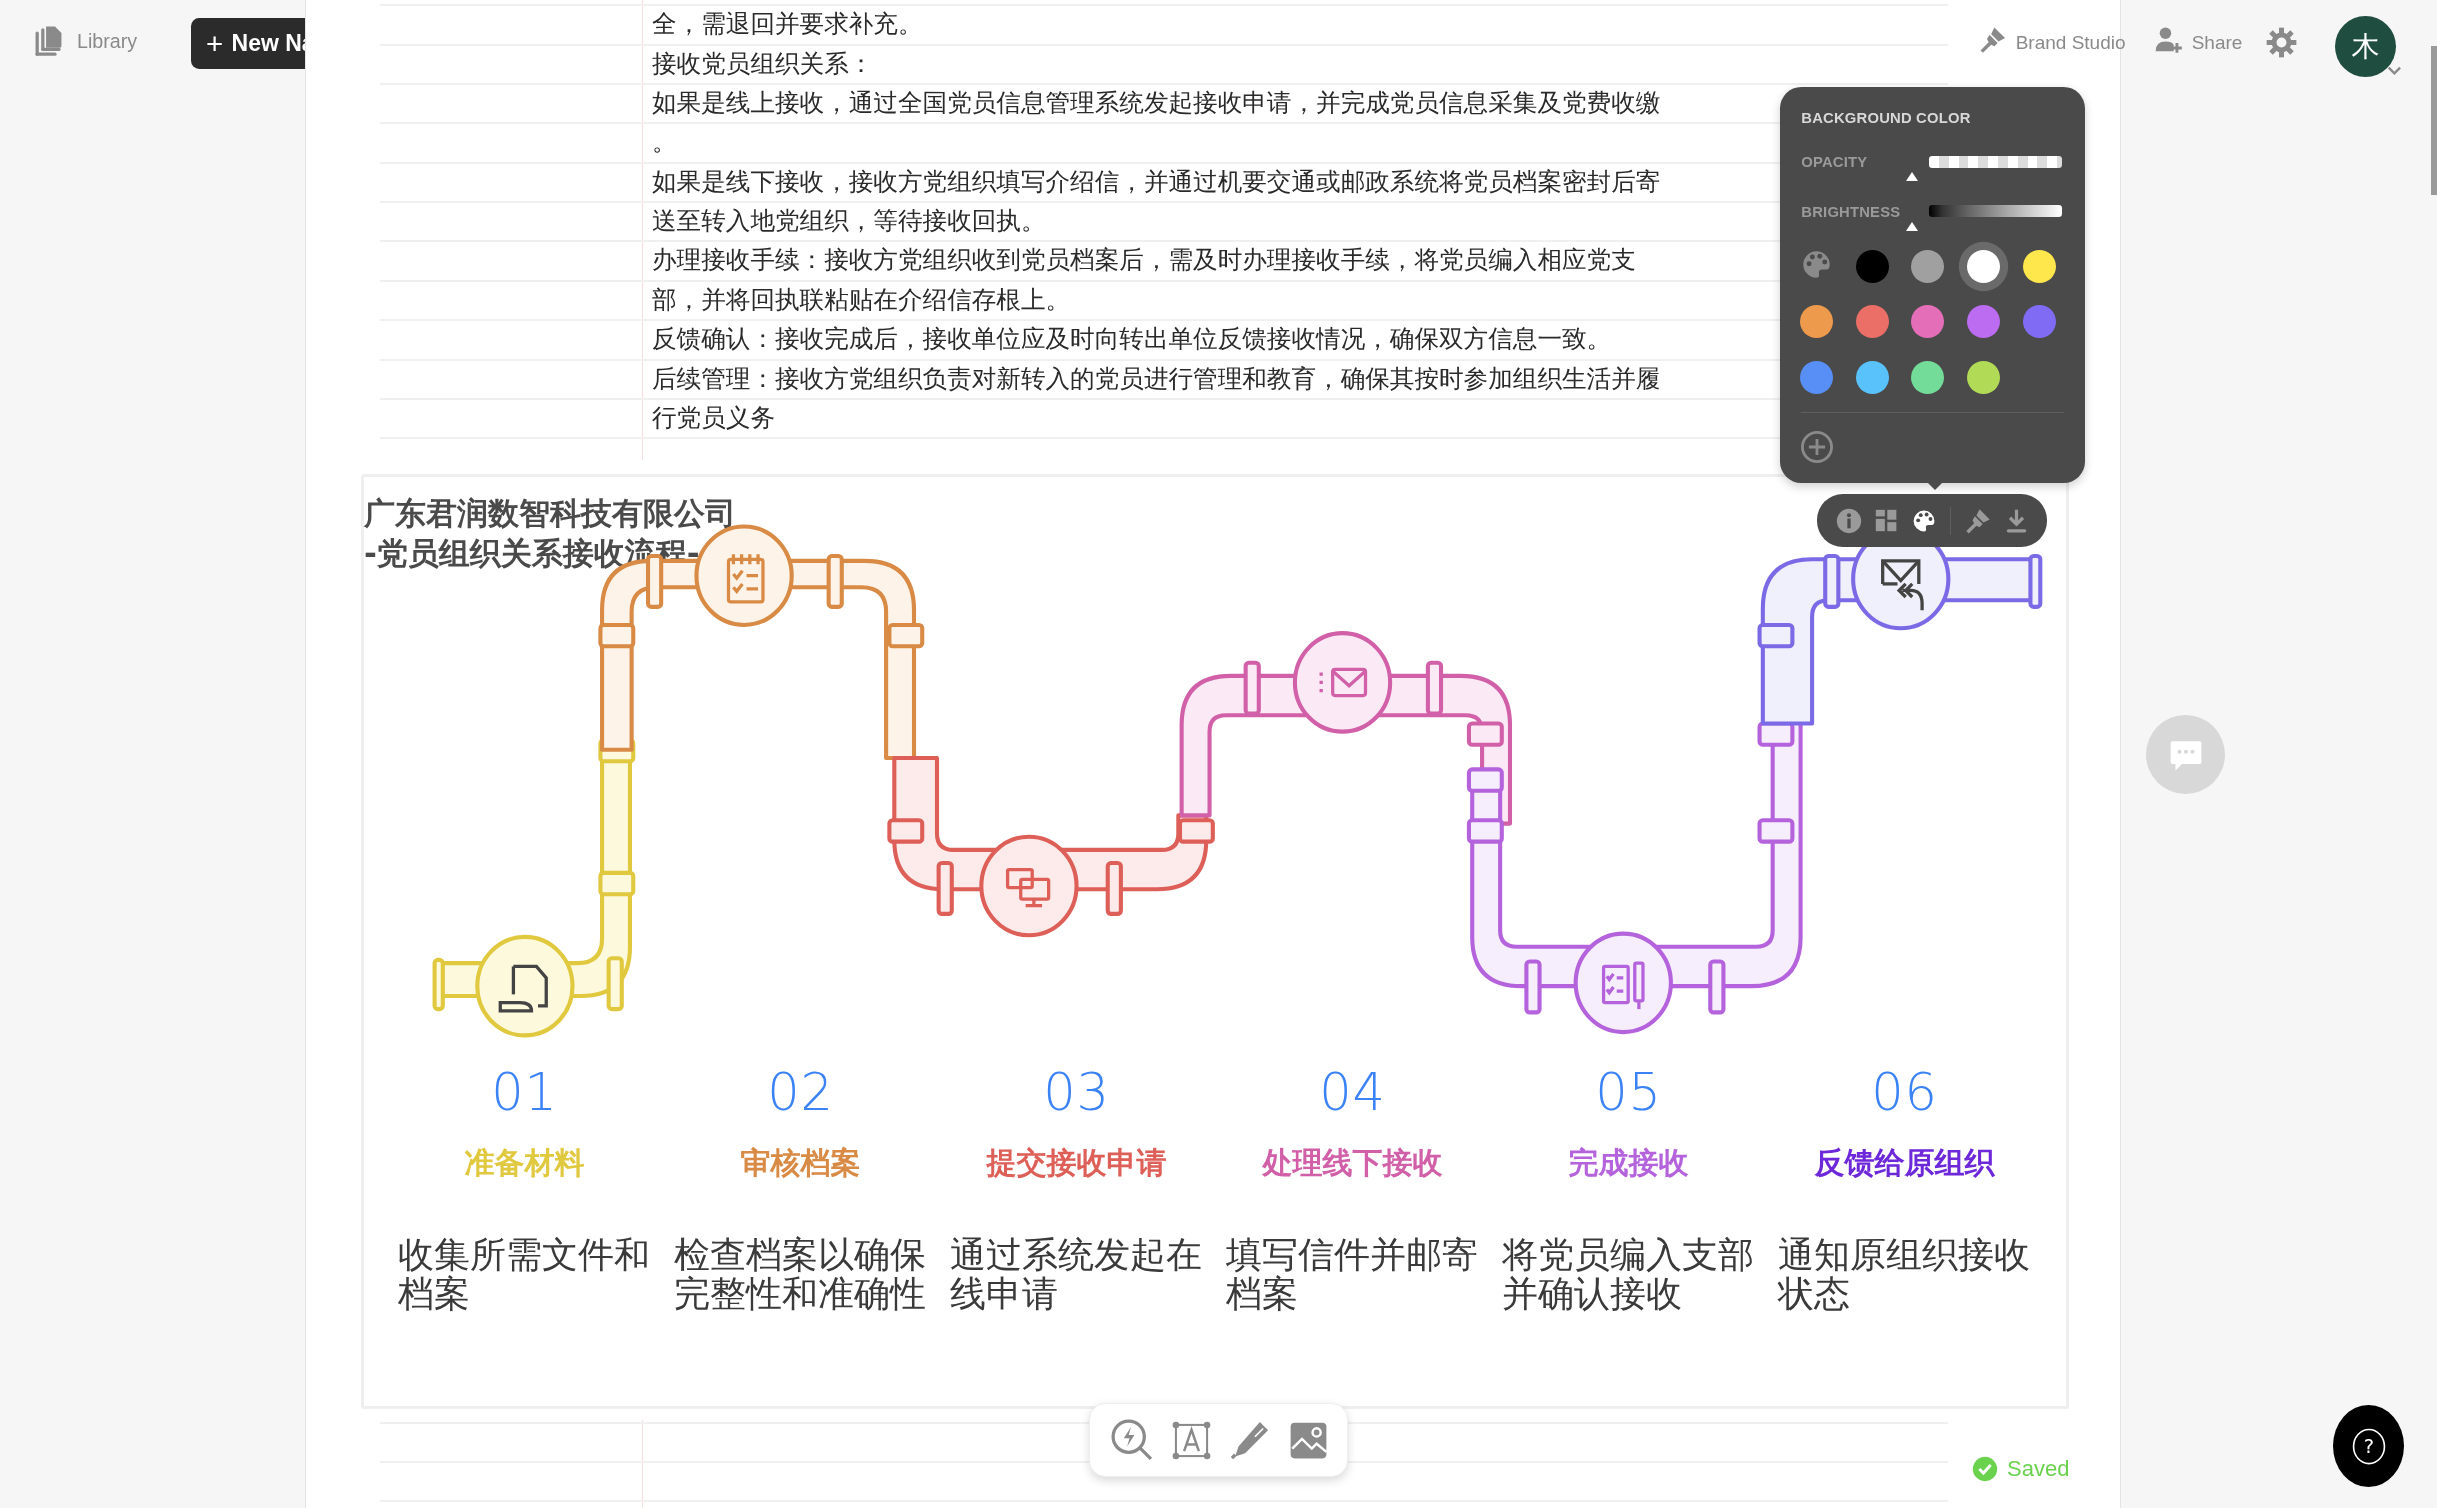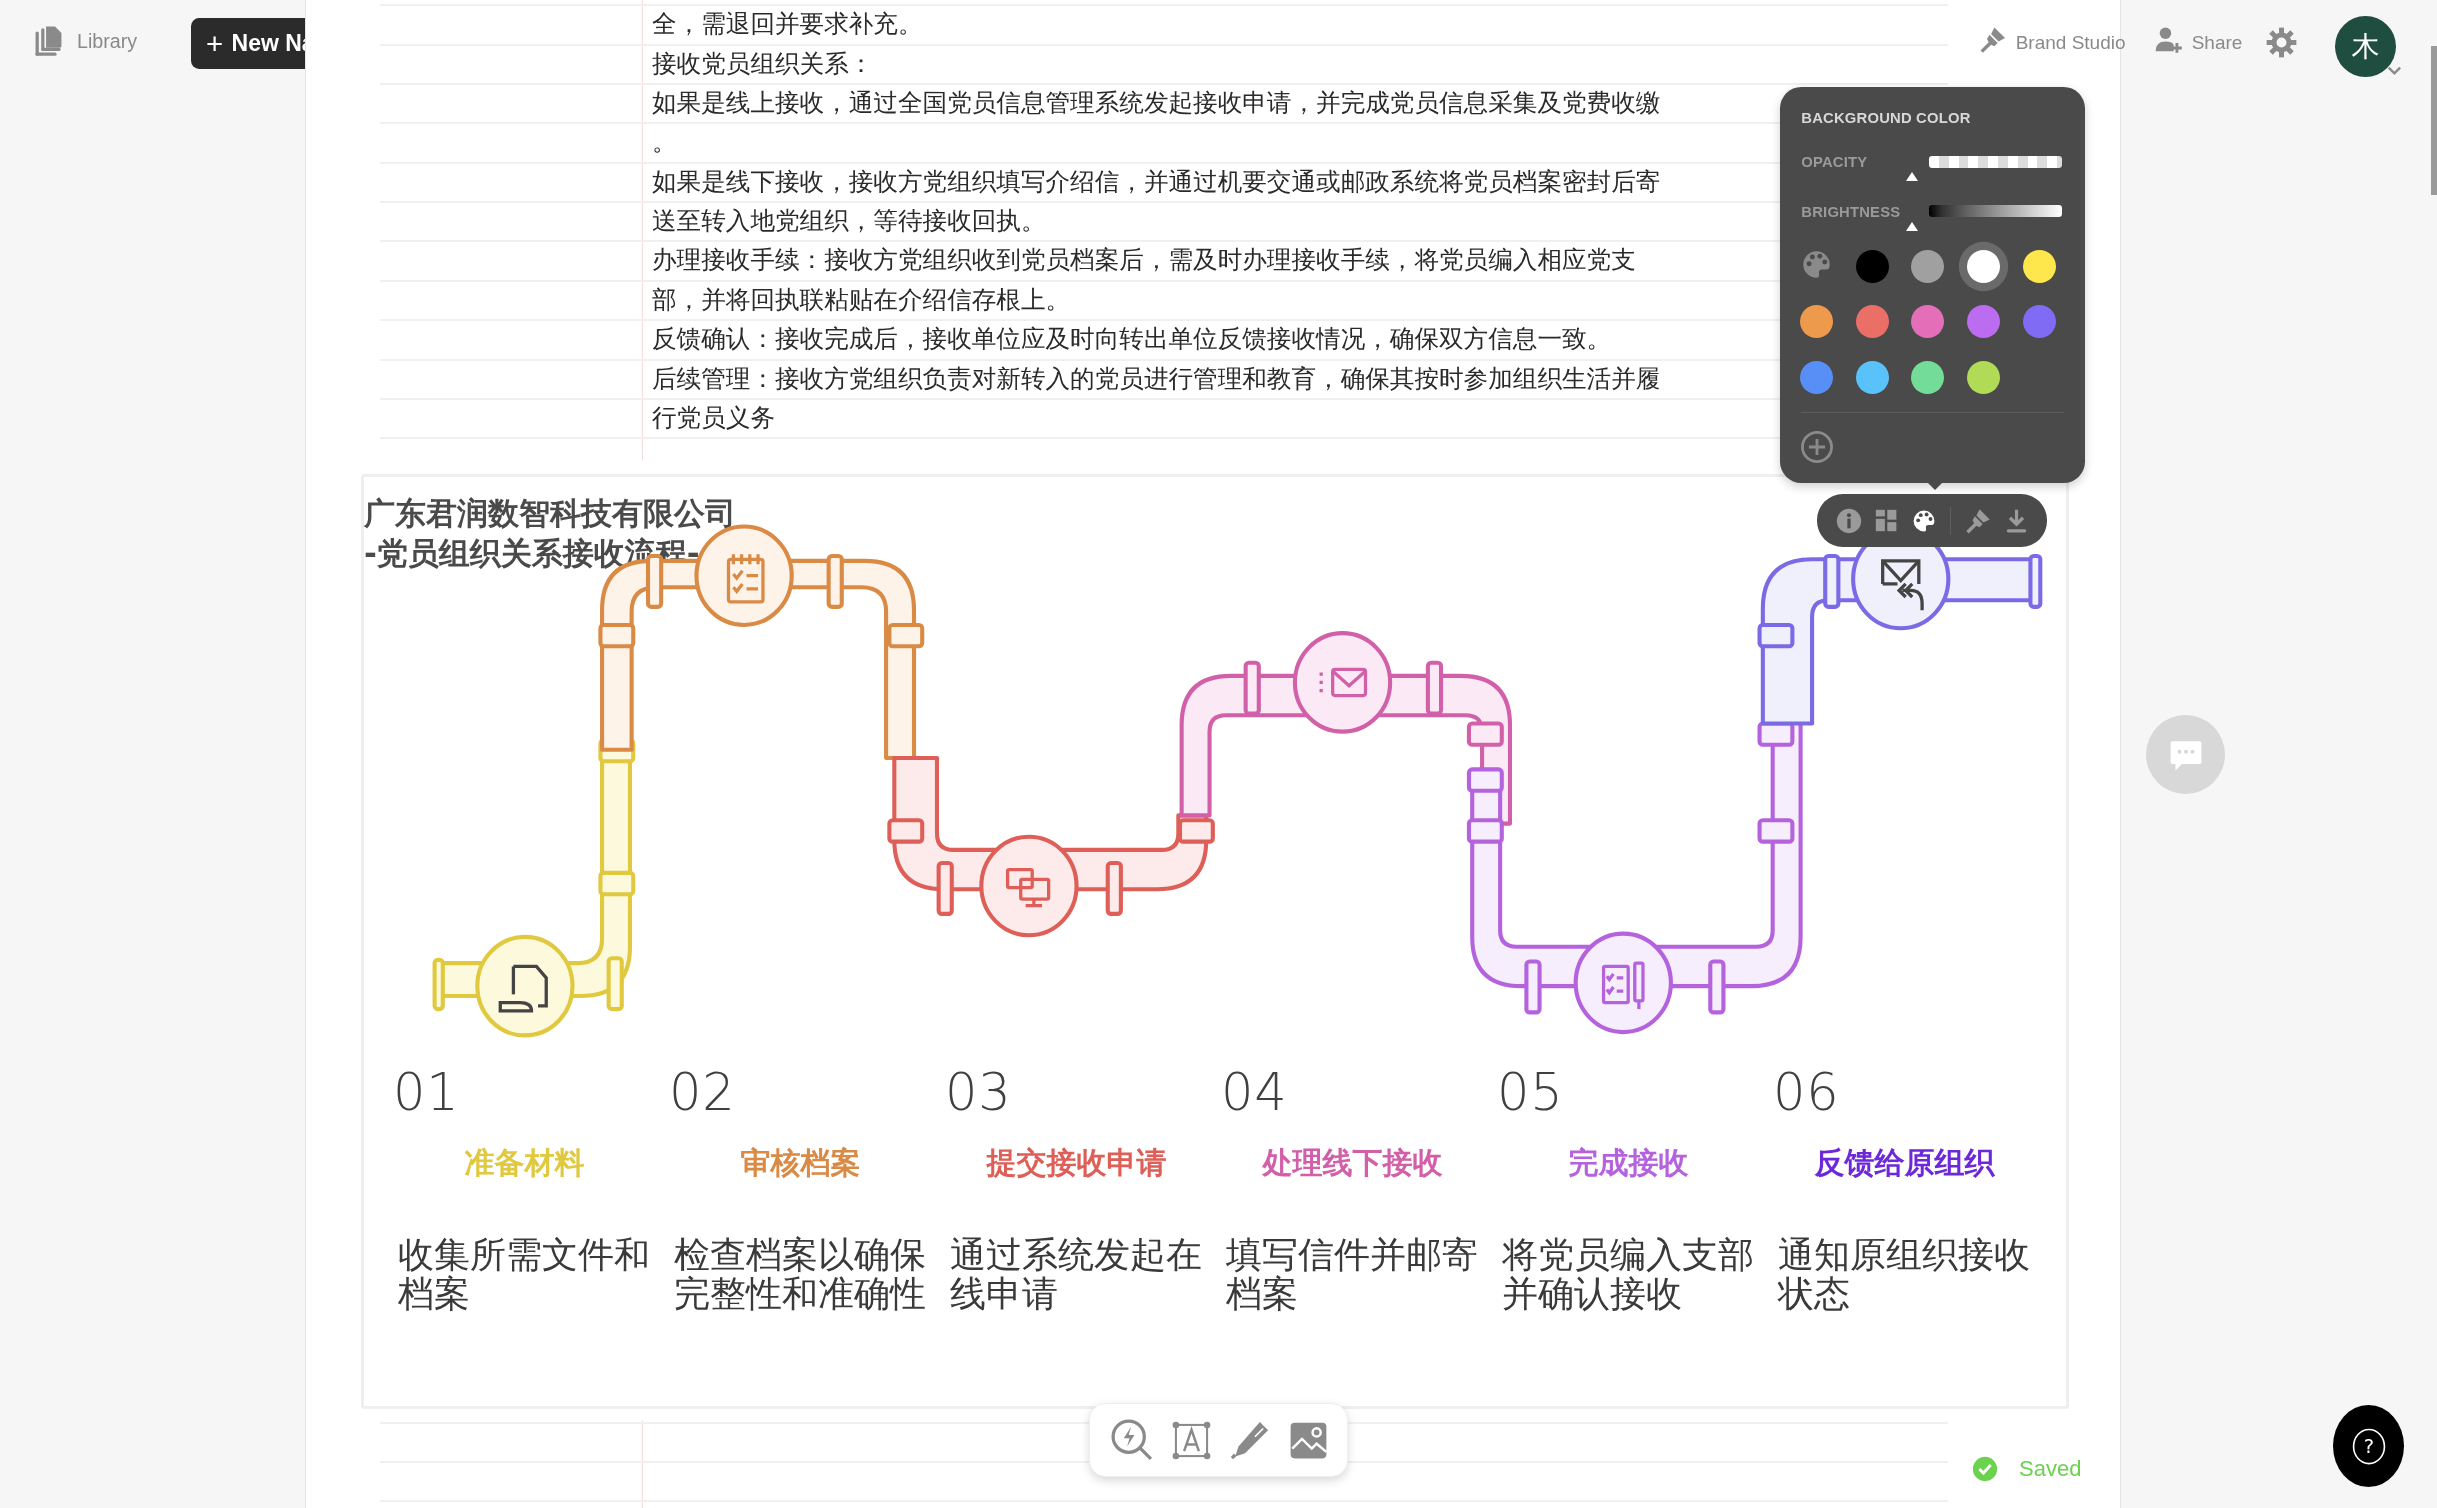--- a/index.html
+++ b/index.html
@@ -14,36 +14,36 @@
   
   .lib { left:33px; top:24.6px; display:flex; align-items:center; gap:13px; color:#8a8a8a; font-size:19.7px; }
   .newnap { left:191px; top:18px; width:186px; height:51px; background:#2b2b2b; border-radius:8.2px; color:#fff; font-size:23px; font-weight:bold; display:flex; align-items:center; justify-content:center; gap:8.2px; }
   .hdr-right { top:24.6px; display:flex; align-items:flex-end; gap:8.2px; color:#8a8a8a; font-size:19px; }
   .avatar { left:2335px; top:16.4px; width:61px; height:61px; border-radius:50%; background:#1f4d3f; color:#fff; font-size:28px; display:flex; align-items:center; justify-content:center; font-family:"DejaVu Sans",sans-serif; }
   .scrollbar { left:2431px; top:46px; width:6.6px; height:149px; background:#9a9a9a; }
   
   #frame { left:361px; top:474px; width:1702px; height:929px; border:3.3px solid #efefef; border-radius:3.3px; background:#fff; }
   .d-title { position:absolute; left:0; width:100%; font-family:"DejaVu Sans",sans-serif; font-weight:bold; font-size:31px; color:#4a4a4a; }
   .step { position:absolute; width:263px; }
-  .step-num { font-family:"DejaVu Sans",sans-serif; font-weight:200; font-size:51px; color:#404040; letter-spacing:0.8px; }
+  .step-num { text-align:center; font-family:"DejaVu Sans",sans-serif; font-weight:200; font-size:51px; color:#3b82f6; letter-spacing:0.8px; }
   .step-title { text-align:center; font-family:"DejaVu Sans",sans-serif; font-weight:bold; font-size:30px; margin-top:21.3px; }
   .step-desc { font-family:"DejaVu Sans",sans-serif; font-size:36px; color:#3a3a3a; line-height:39px; margin-top:51px; padding-left:4.9px; }
   
   #panel { left:1780px; top:87px; width:305px; height:396px; background:#4a4a4a; border-radius:21.3px; box-shadow:0 3.3px 9.8px rgba(0,0,0,0.18); }
   .p-label { position:absolute; left:21.3px; font-size:14.8px; font-weight:bold; letter-spacing:0.2px; }
   .slider { position:absolute; left:149px; width:133px; height:11.5px; border-radius:3.3px; }
   .slider-thumb { position:absolute; width:0; height:0; border-left:6.6px solid transparent; border-right:6.6px solid transparent; border-bottom:9px solid #fff; }
   .swatch { position:absolute; width:33px; height:33px; border-radius:50%; }
   .p-sep { position:absolute; left:21.3px; width:263px; height:0.8px; background:#5e5e5e; top:325px; }
   .panel-arrow { left:1926px; top:481px; width:0; height:0; border-left:9.8px solid transparent; border-right:9.8px solid transparent; border-top:9.8px solid #4a4a4a; }
   #dtool { left:1817px; top:494px; width:230px; height:53px; background:#4a4a4a; border-radius:26px; display:flex; align-items:center; justify-content:center; gap:13px; }
   .tsep { width:1.6px; height:28px; background:#5e5e5e; }
   
   #btool { left:1089px; top:1403px; width:259px; height:74px; background:#fff; border-radius:16.4px; box-shadow:0 3.3px 9.8px rgba(0,0,0,0.14); border:1.6px solid #eeeeee; display:flex; align-items:center; justify-content:space-around; padding:0 11.5px; box-sizing:border-box; }
-  .saved { left:1972px; top:1456px; display:flex; align-items:flex-end; gap:21px; color:#6bd24e; font-size:22px; }
+  .saved { left:1972px; top:1456px; display:flex; align-items:flex-end; gap:9px; color:#6bd24e; font-size:22px; }
   .help { left:2333px; top:1405px; width:71px; height:82px; border-radius:50%; background:#000; display:flex; align-items:center; justify-content:center; }
   .comment { left:2146px; top:715px; width:79px; height:79px; border-radius:50%; background:#d8d8d8; display:flex; align-items:center; justify-content:center; }
 </style>
 </head>
 <body>
 
 <div class="abs lib">
   <svg width="31" height="34" viewBox="0 0 38 42">
     <rect x="3" y="8" width="4" height="30" rx="2" fill="#8a8a8a"></rect>
     <rect x="3" y="34" width="26" height="4" rx="2" fill="#8a8a8a"></rect>

